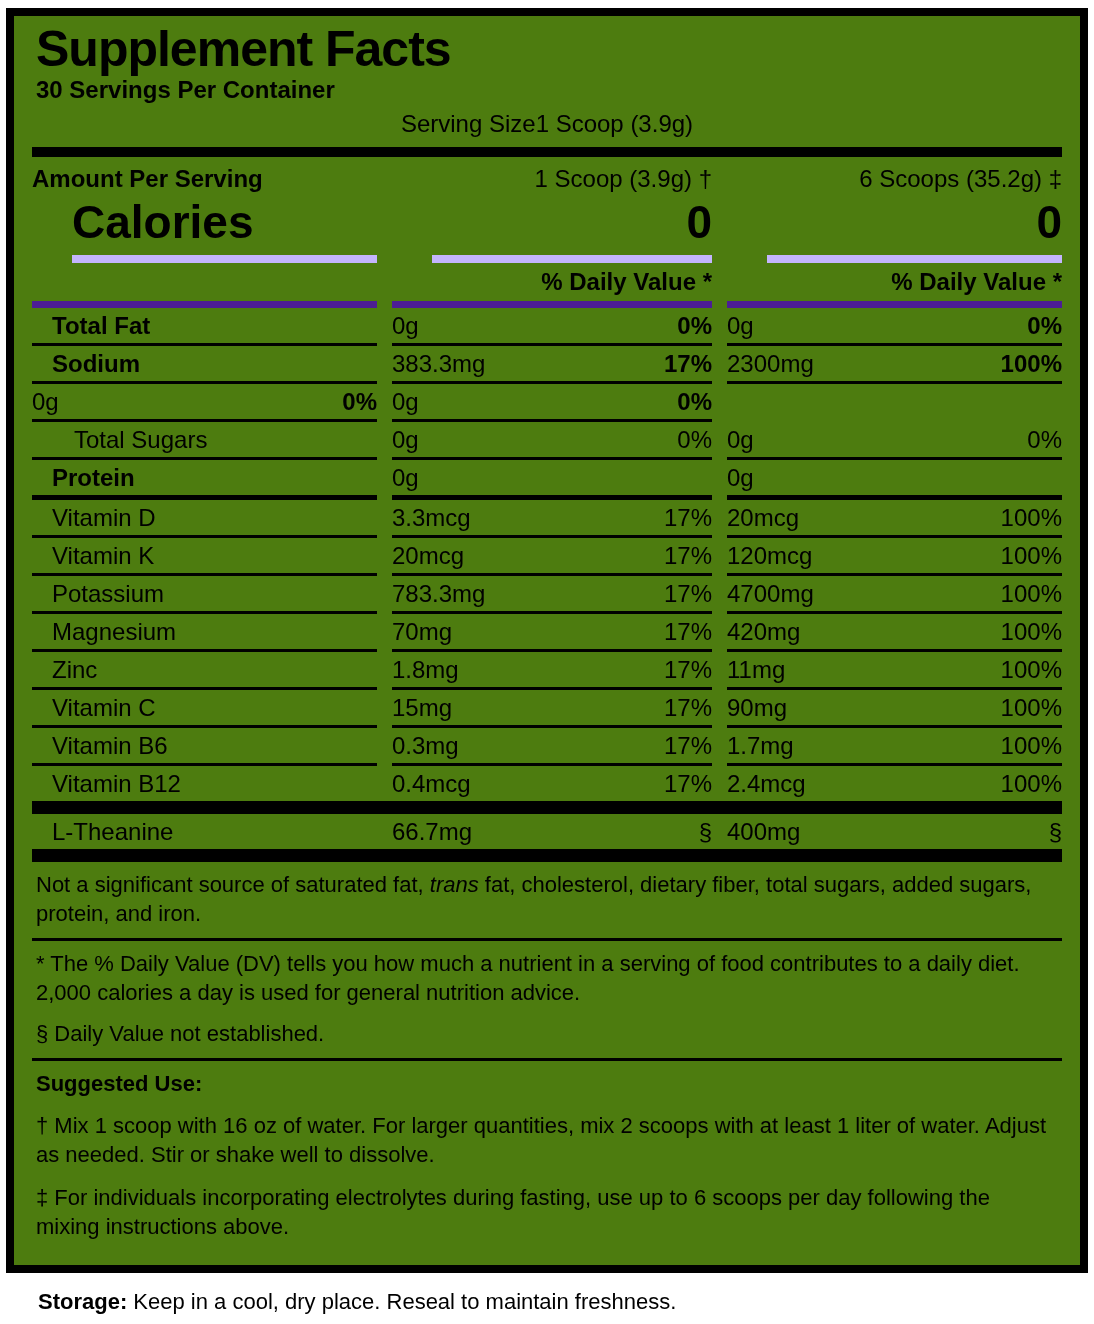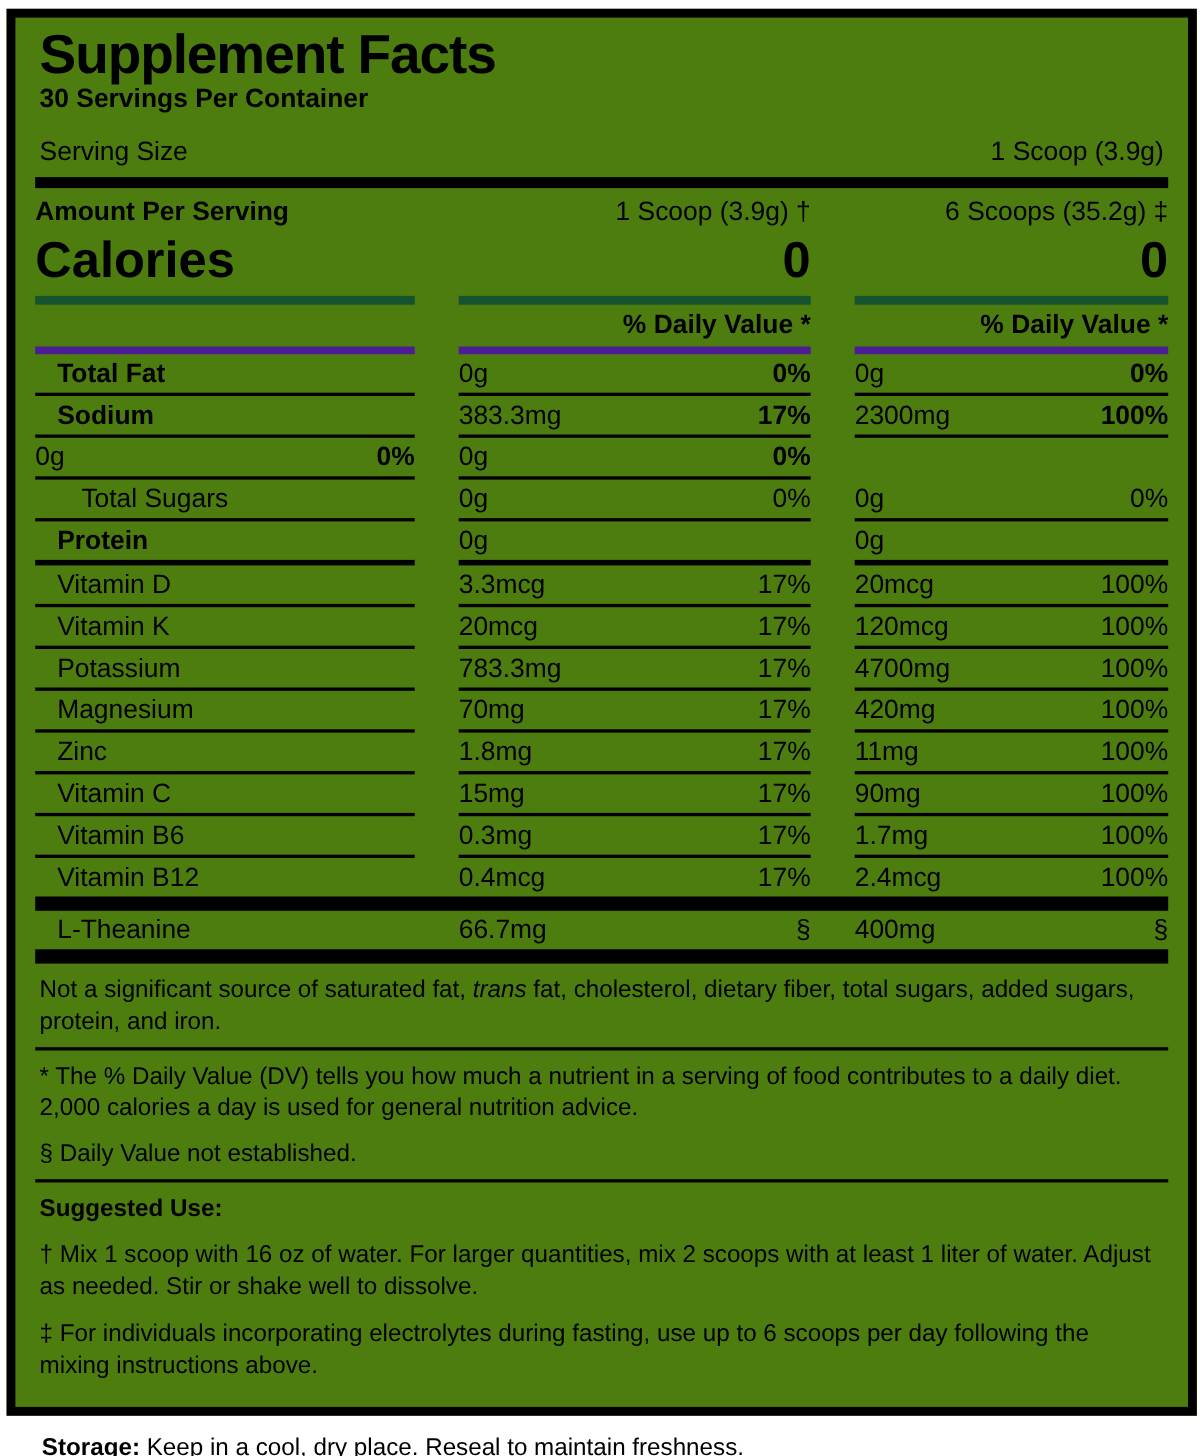--- a/index.html
+++ b/index.html
@@ -16,53 +16,53 @@
     background:#4d7c0f;
   }
   .title {
     font-size:50px; font-weight:700; letter-spacing:-1px;
     line-height:1.08; padding-left:4px;
   }
   .servings {
     font-size:24px; font-weight:700; padding-left:4px;
   }
   .serving-size-row {
-    display:flex; justify-content:space-between;
-    font-size:24px; margin-top:20px; margin-bottom:9px; padding:0 4px;
+    display:flex; justify-content:center;
+    font-size:24px; margin-top:6px; margin-bottom:9px; padding:0 4px;
   }
   .bar { background:#000; height:10px; width:100%; position:relative; z-index:1; }
   .bar.section { height:13px; }
 
   .table-region { position:relative; }
   .vdivider {
     position:absolute; top:0; bottom:0; width:3px;
     background:#9a9a9a; z-index:-1;
   }
   .vd1 { left:356px; }
   .vd2 { left:700px; }
 
   .t-row, .h-row {
     display:grid;
     grid-template-columns:345px 320px 1fr;
-    column-gap:40px;
+    column-gap:15px;
   }
   .cell { border-bottom:3px solid #000; padding:4px 0 3px 0; font-size:24px; line-height:28px; }
   .h-row .cell { border-bottom:none; }
   .label-cell { padding-left:20px; }
   .label-cell.indent { padding-left:42px; }
   .bold { font-weight:700; }
   .val-cell { display:flex; justify-content:space-between; }
   .val-cell .amt { text-align:left; }
   .val-cell .pct { text-align:right; }
 
   .amount-row .cell { font-size:24px; font-weight:400; padding:8px 0 2px 0; }
   .amount-row .label-cell { font-weight:700; }
   .amount-row .val-cell { justify-content:flex-end; }
 
-  .calories-row .cell { border-bottom:8px solid #14532d; padding:2px 0 8px 0; }
+  .calories-row .cell { border-bottom:8px solid #c4b5fd; padding:2px 0 8px 0;margin-left:40px; }
   .calories-row .label-cell { font-size:46px; font-weight:700; line-height:50px; }
   .calories-row .val-cell { font-size:46px; font-weight:700; line-height:50px; justify-content:flex-end; }
 
   .dv-row .cell { border-bottom:7px solid #4c1d95; padding:5px 0 5px 0; font-weight:700; }
   .dv-row .val-cell { justify-content:flex-end; }
 
   .t-row.sep-thick .cell { border-bottom-width:5px; }
   .t-row.sep-none .cell { border-bottom:none; }
 
   .footnote { font-size:22px; line-height:29px; padding:8px 4px 10px 4px; }

